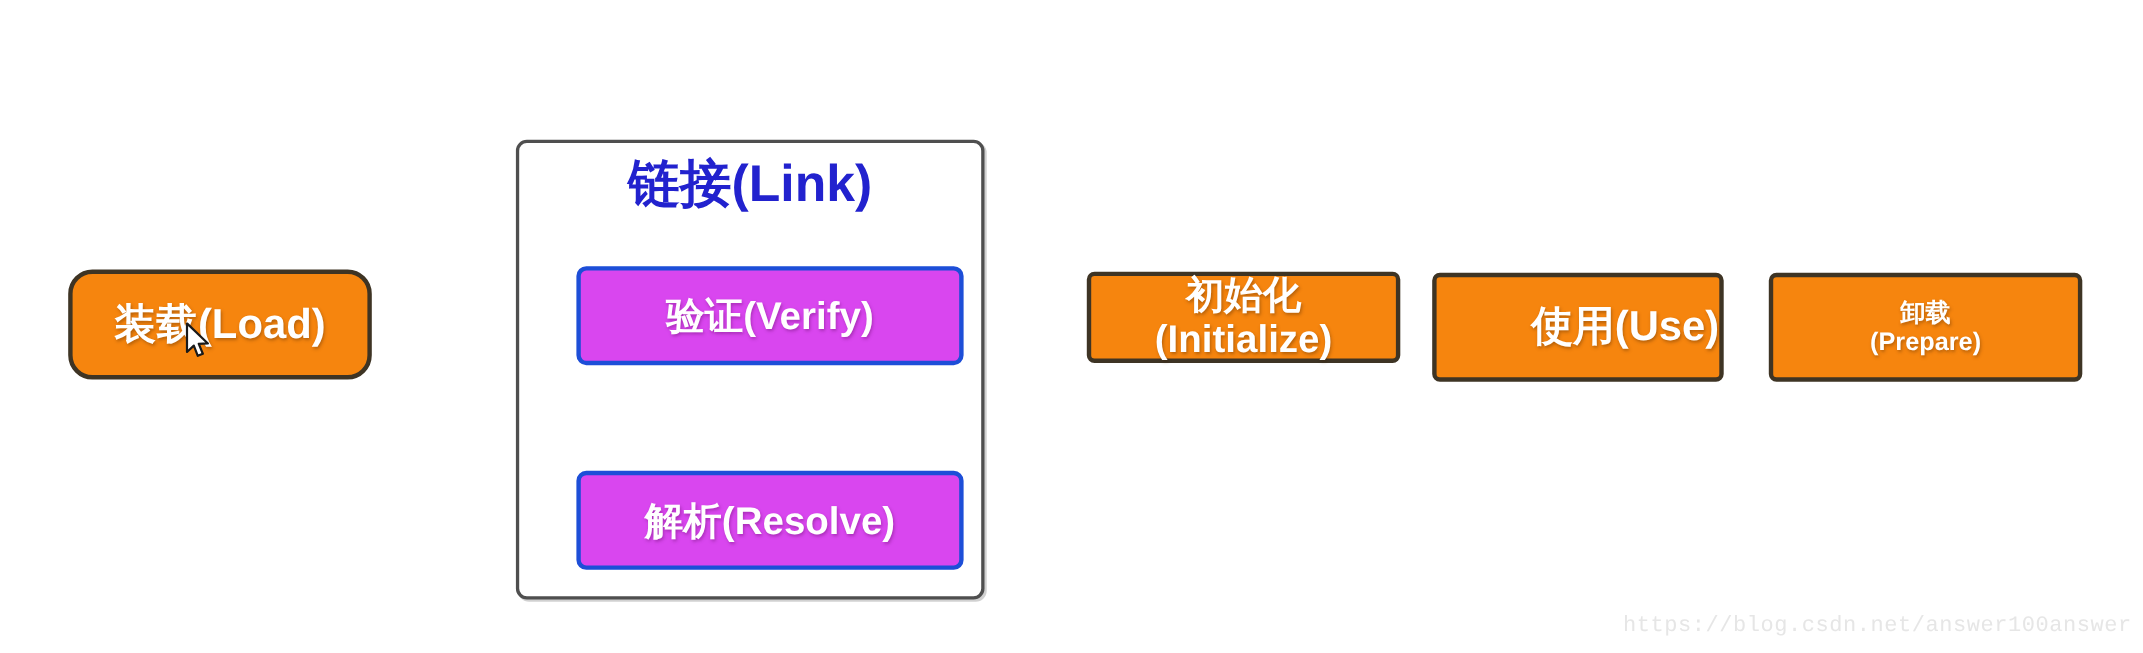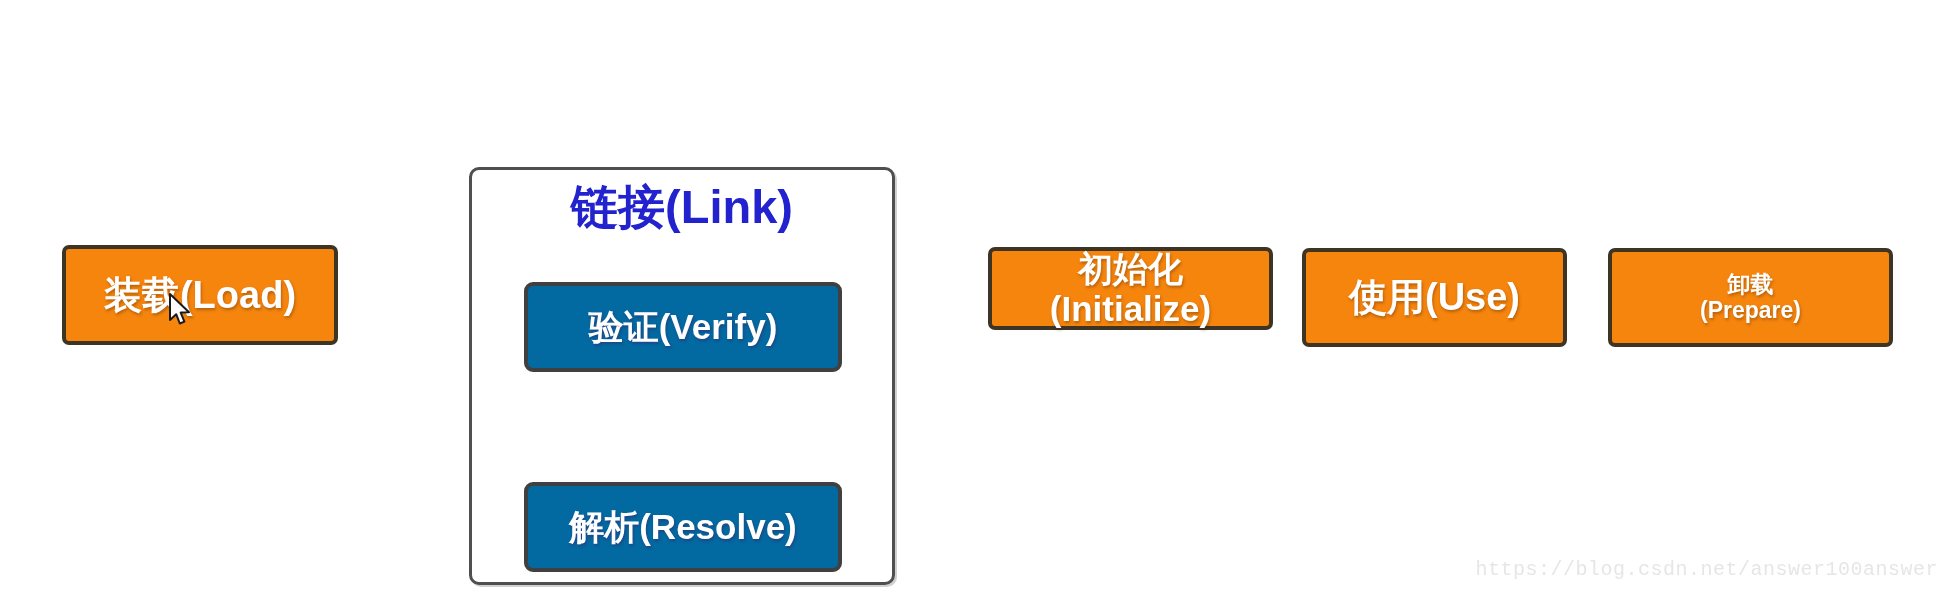--- a/index.html
+++ b/index.html
@@ -24,68 +24,67 @@
     display: flex;
     align-items: center;
     justify-content: center;
     color: #ffffff;
     font-weight: 700;
     font-size: 38px;
     text-align: center;
     line-height: 1.12;
     text-shadow: 1px 2px 3px rgba(60,30,0,0.35);
   }
-  #load-box        { left: 62px;   top: 245px; width: 276px; height: 100px; }
+  #load-box        { left: 62px;   top: 245px; width: 276px; height: 100px; border-radius: 22px; }
   #initialize-box  { left: 988px;  top: 247px; width: 285px; height: 83px; font-size: 35px; }
-  #use-box         { left: 1302px; top: 248px; width: 265px; height: 99px; }
+  #use-box         { left: 1302px; top: 248px; width: 265px; height: 99px; justify-content: flex-end; }
   #unload-box      { left: 1608px; top: 248px; width: 285px; height: 99px; font-size: 23px; }
 
   #link-box {
     position: absolute;
     left: 469px;
     top: 127px;
     width: 426px;
     height: 418px;
     background: #ffffff;
     border: 3px solid #4F4F4F;
     border-radius: 10px;
     box-sizing: border-box;
     box-shadow: 2px 2px 0 rgba(0,0,0,0.18);
-    margin-top: 40px;
   }
   #link-title {
     position: absolute;
     left: 0;
     top: 6px;
     width: 100%;
     text-align: center;
     color: #2222CE;
     font-weight: 700;
     font-size: 47px;
   }
   .substage-box {
     position: absolute;
     left: 52px;
-    width: 318px;
+    width: 352px;
     height: 90px;
-    background: #0369a1;
-    border: 4px solid #404040;
+    background: #d946ef;
+    border: 4px solid #1d4ed8;
     border-radius: 9px;
     box-sizing: border-box;
     display: flex;
     align-items: center;
     justify-content: center;
     color: #ffffff;
     font-weight: 700;
     font-size: 35px;
     text-shadow: 1px 2px 3px rgba(80,0,80,0.35);
   }
   #verify-box  { top: 112px; }
   #prepare-box { top: 212px; }
-  #resolve-box { top: 312px; }
+  #resolve-box { top: 298px; }
 
   #mouse-cursor {
     position: absolute;
     left: 166px;
     top: 293px;
     width: 30px;
     height: 36px;
     pointer-events: none;
   }
   #watermark {

